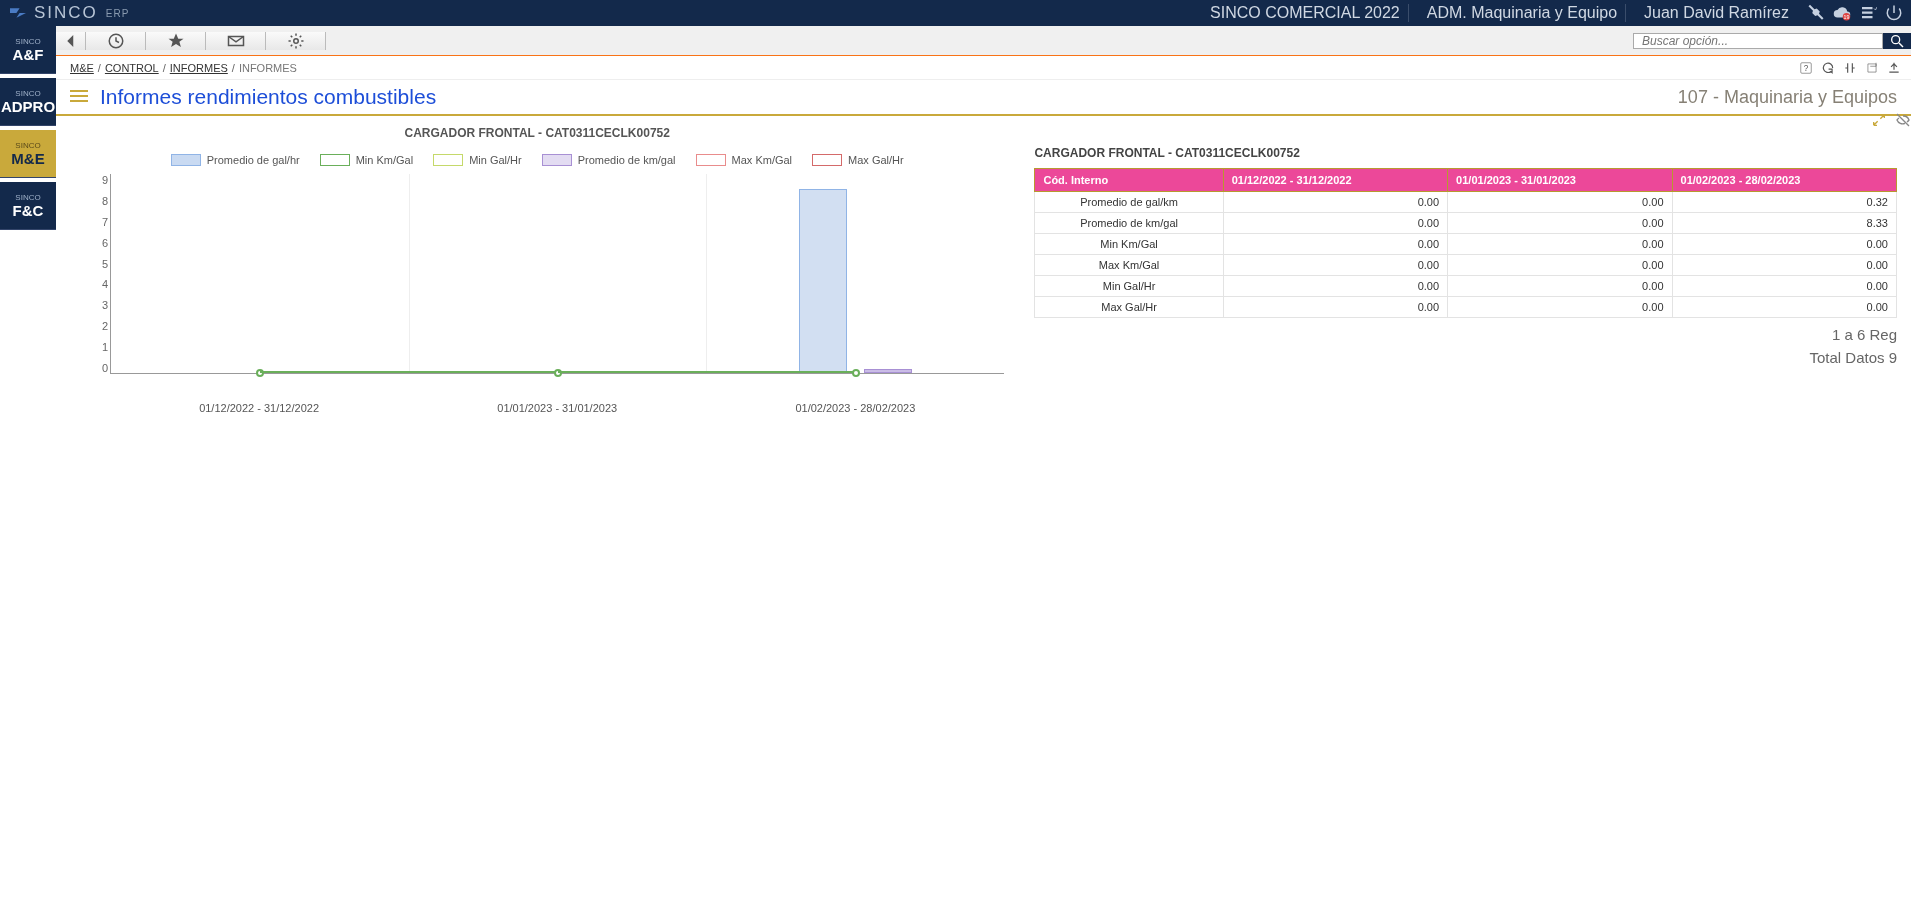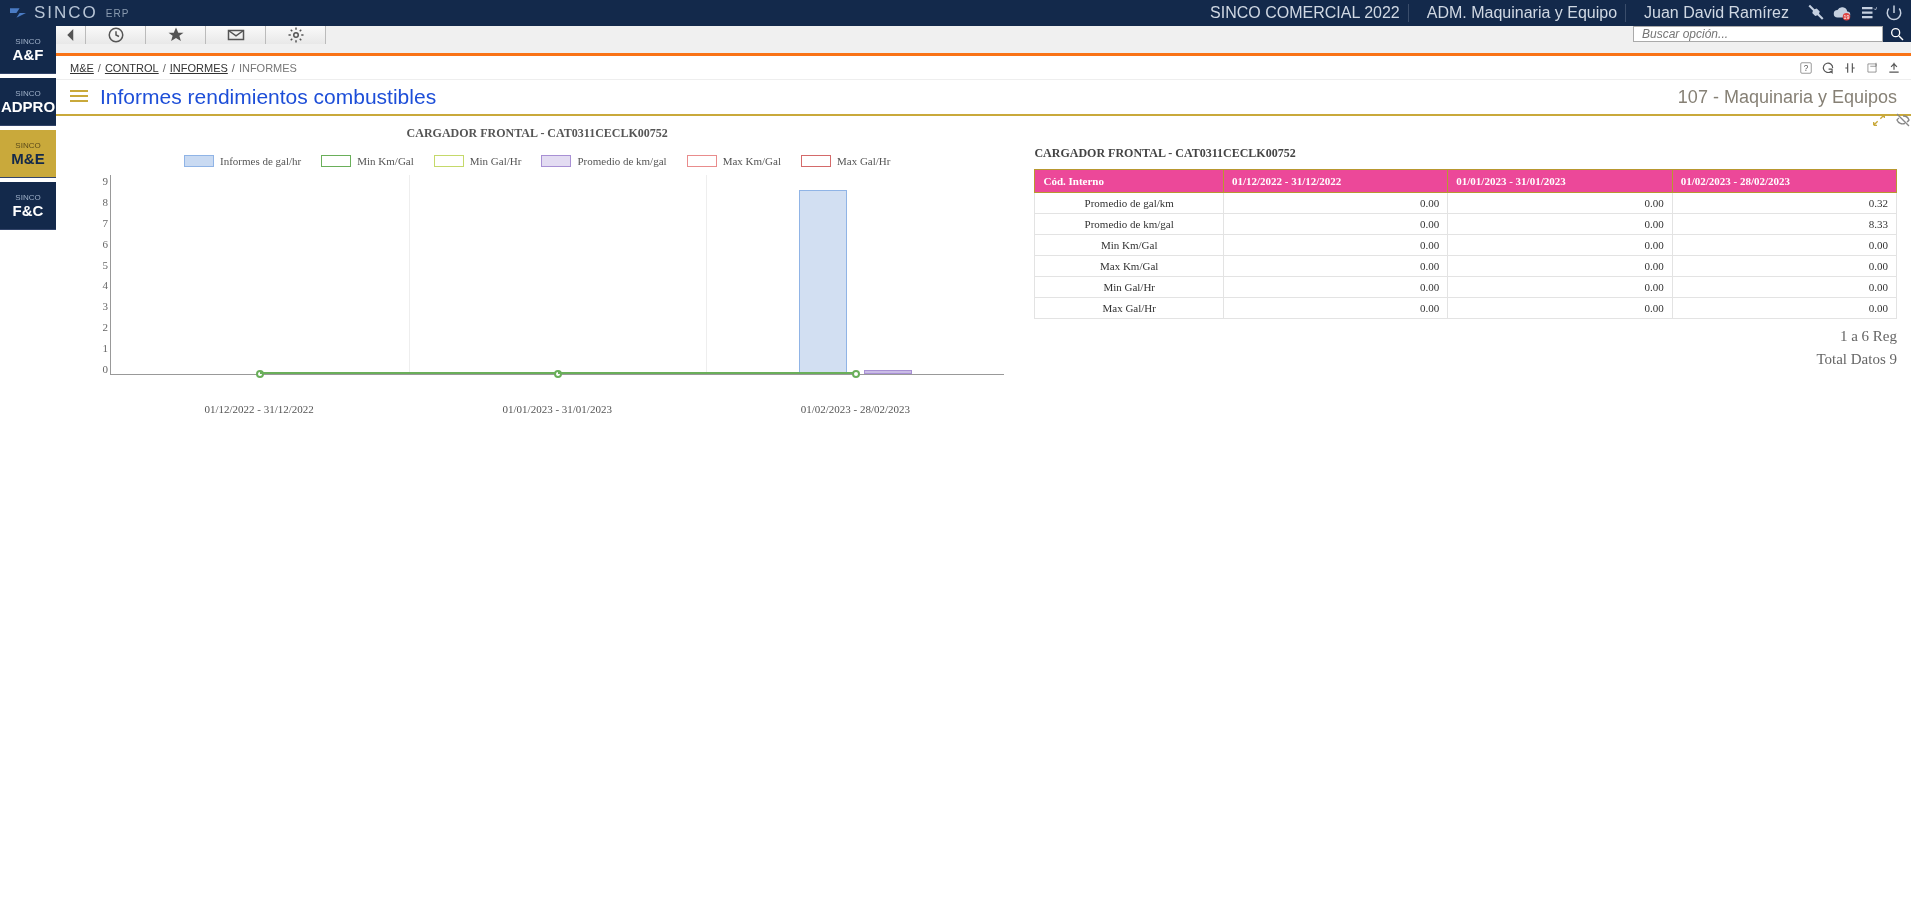--- a/index.html
+++ b/index.html
@@ -11,21 +11,21 @@
 .logo-icon { width: 20px; height: 16px; }
 .logo-text { font-size: 17px; letter-spacing: 2px; color: #b8c5d6; font-weight: 300; }
 .logo-erp { font-size: 10px; color: #8a9bb0; letter-spacing: 1px; margin-left: 2px; }
 .header-right { margin-left: auto; display: flex; align-items: center; gap: 10px; }
 .header-right span { color: #d0d8e3; font-size: 16px; padding: 0 8px; border-right: 1px solid #3a4d6b; }
 .header-right span:last-of-type { border-right: none; }
 .header-icons { display: flex; gap: 8px; align-items: center; }
 .hicon { width: 18px; height: 18px; fill: #c5d0e0; cursor: pointer; }
 
 
-.toolbar-row { height: 30px; display: flex; align-items: flex-start; background: #f0f0f0; border-bottom: 3px solid #f97316; padding-left: 56px; }
+.toolbar-row { height: 30px; display: flex; align-items: center; background: #f0f0f0; border-bottom: 1px solid #f97316; padding-left: 56px; }
 .tb-btn { width: 60px; display: flex; align-items: center; justify-content: center; background: linear-gradient(#fafafa,#e8e8e8); border-right: 1px solid #bbb; cursor: pointer; }
 .tb-btn.narrow { width: 30px; }
 .tb-btn svg { width: 18px; height: 18px; fill: #555; }
 .search-area { margin-left: auto; display: flex; align-items: stretch; }
 .search-area input { width: 250px; border: 1px solid #aaa; padding: 0 8px; font-size: 12px; font-style: italic; color: #888; }
 .search-btn { width: 28px; background: #13294b; display: flex; align-items: center; justify-content: center; cursor: pointer; }
 .search-btn svg { width: 16px; height: 16px; fill: #fff; }
 
 
 .breadcrumb-row { height: 24px; display: flex; align-items: center; padding-left: 70px; padding-right: 10px; background: #fff; border-bottom: 1px solid #eee; font-size: 11px; }
@@ -46,21 +46,21 @@
 .left-modules { position: absolute; left: 0; top: 26px; width: 56px; display: flex; flex-direction: column; z-index: 10; }
 .mod { height: 48px; background: #13294b; color: #fff; display: flex; flex-direction: column; align-items: center; justify-content: center; border-bottom: 1px solid #33456a; font-size: 9px; margin-bottom: 4px; cursor: pointer; }
 .mod .small { font-size: 8px; color: #9fb0c8; }
 .mod .big { font-size: 15px; font-weight: bold; }
 .mod.active { background: #c9a93b; }
 .mod.active .small { color: #5a4a1a; }
 .mod.active .big { color: #13294b; }
 
 
 .content { position: absolute; left: 56px; right: 0; top: 116px; bottom: 0; padding: 10px 14px; }
-.split { display: flex; gap: 30px; font-family: Liberation Serif, serif; }
+.split { display: flex; gap: 30px; }
 .chart-col { flex: 1 1 52%; position: relative; }
 .table-col { flex: 1 1 48%; }
 .tool-icons { position: absolute; right: 0; top: -4px; display: flex; gap: 8px; }
 .tool-icons svg { width: 16px; height: 16px; fill: #c9a93b; cursor: pointer; }
 
 .chart-title { text-align: center; font-size: 12px; font-weight: bold; color: #555; margin-bottom: 14px; }
 .legend { display: flex; flex-wrap: wrap; gap: 20px; justify-content: center; font-size: 11px; color: #555; margin-bottom: 8px; }
 .legend-item { display: flex; align-items: center; gap: 6px; }
 .swatch { width: 30px; height: 12px; border: 1px solid; }
 
@@ -224,21 +224,21 @@
     <svg viewBox="0 0 24 24">
         <path d="M3 3l18 18M12 6a9 9 0 019 6 15 15 0 01-3 3M6 9a15 15 0 00-3 3 9 9 0 0012 5" stroke="#888" stroke-width="2" fill="none"></path>
       </svg>
   </div>
   <div class="split">
     <div class="chart-col">
       <div class="chart-title">CARGADOR FRONTAL - CAT0311CECLK00752</div>
       <div class="legend" id="legend">
           <div class="legend-item">
             <span class="swatch" style="background: rgb(201, 218, 242); border-color: rgb(144, 180, 230);"></span>
-            <span>Informes de gal/hr</span>
+            <span>Promedio de gal/hr</span>
           </div>
           <div class="legend-item">
             <span class="swatch" style="background: rgb(255, 255, 255); border-color: rgb(106, 175, 90);"></span>
             <span>Min Km/Gal</span>
           </div>
           <div class="legend-item">
             <span class="swatch" style="background: rgb(255, 255, 255); border-color: rgb(197, 217, 106);"></span>
             <span>Min Gal/Hr</span>
           </div>
           <div class="legend-item">

